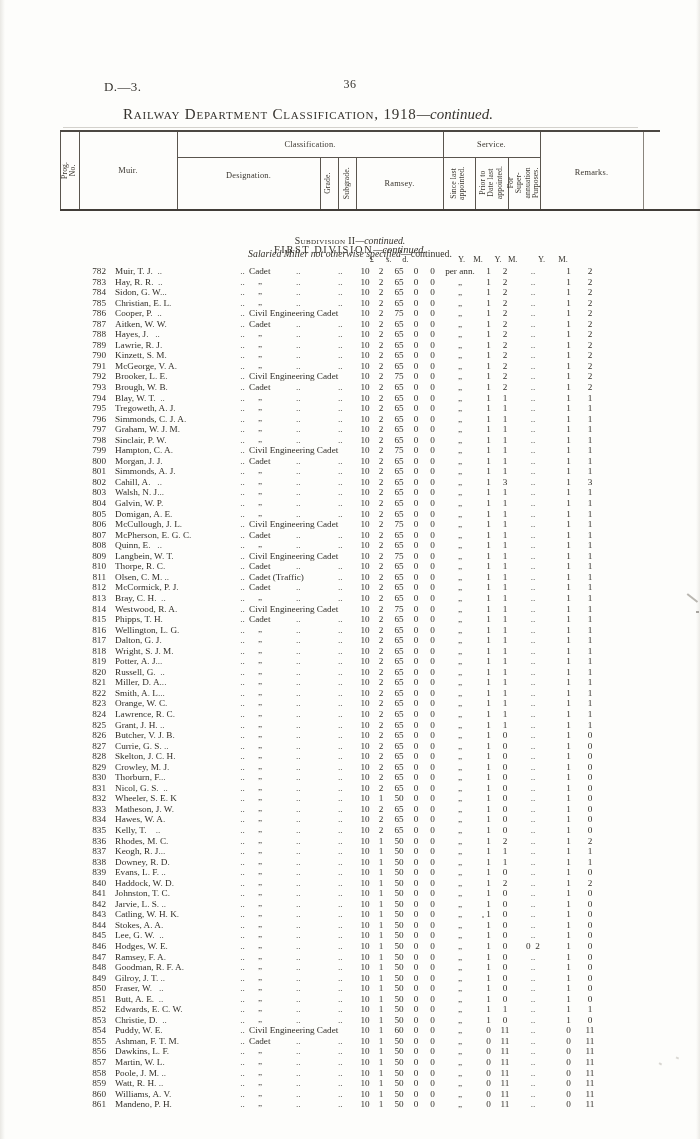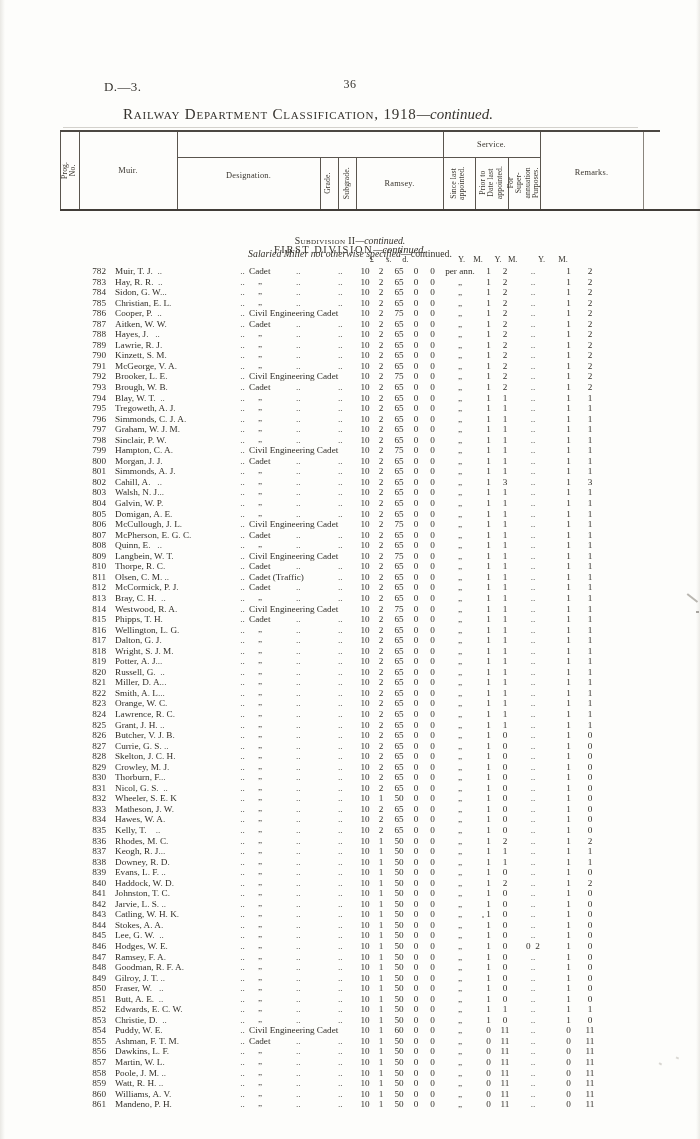--- a/index.html
+++ b/index.html
@@ -107,20 +107,21 @@
   <div class="vline vl-low" style="left:508px"></div>
   <div class="vline vl-full" style="left:540px"></div>
   <div class="vline vl-full" style="left:643px;background:#8a857d"></div>
   <div class="hspan" style="left:177px;width:266px"></div>
   <div class="hspan" style="left:443px;width:97px"></div>
 
   <div class="hcell" style="left:60px;top:132px;width:19px;height:77px">
       <span class="rot">Prog. No.</span>
     </div>
   <div class="hcell" style="left:79px;top:132px;width:98px;height:77px">Muir.</div>
+  <div class="hcell" style="left:177px;top:132px;width:266px;height:25px">Classification.</div>
   <div class="hcell" style="left:177px;top:157px;width:143px;height:36px">Designation.</div>
   <div class="hcell" style="left:320px;top:157px;width:18px;height:52px">
       <span class="rot">Grade.</span>
     </div>
   <div class="hcell" style="left:338px;top:157px;width:18px;height:52px">
       <span class="rot">Subgrade.</span>
     </div>
   <div class="hcell" style="left:356px;top:157px;width:87px;height:52px">Ramsey.</div>
   <div class="hcell" style="left:443px;top:132px;width:97px;height:25px">Service.</div>
   <div class="hcell" style="left:443px;top:157px;width:32px;height:52px">

